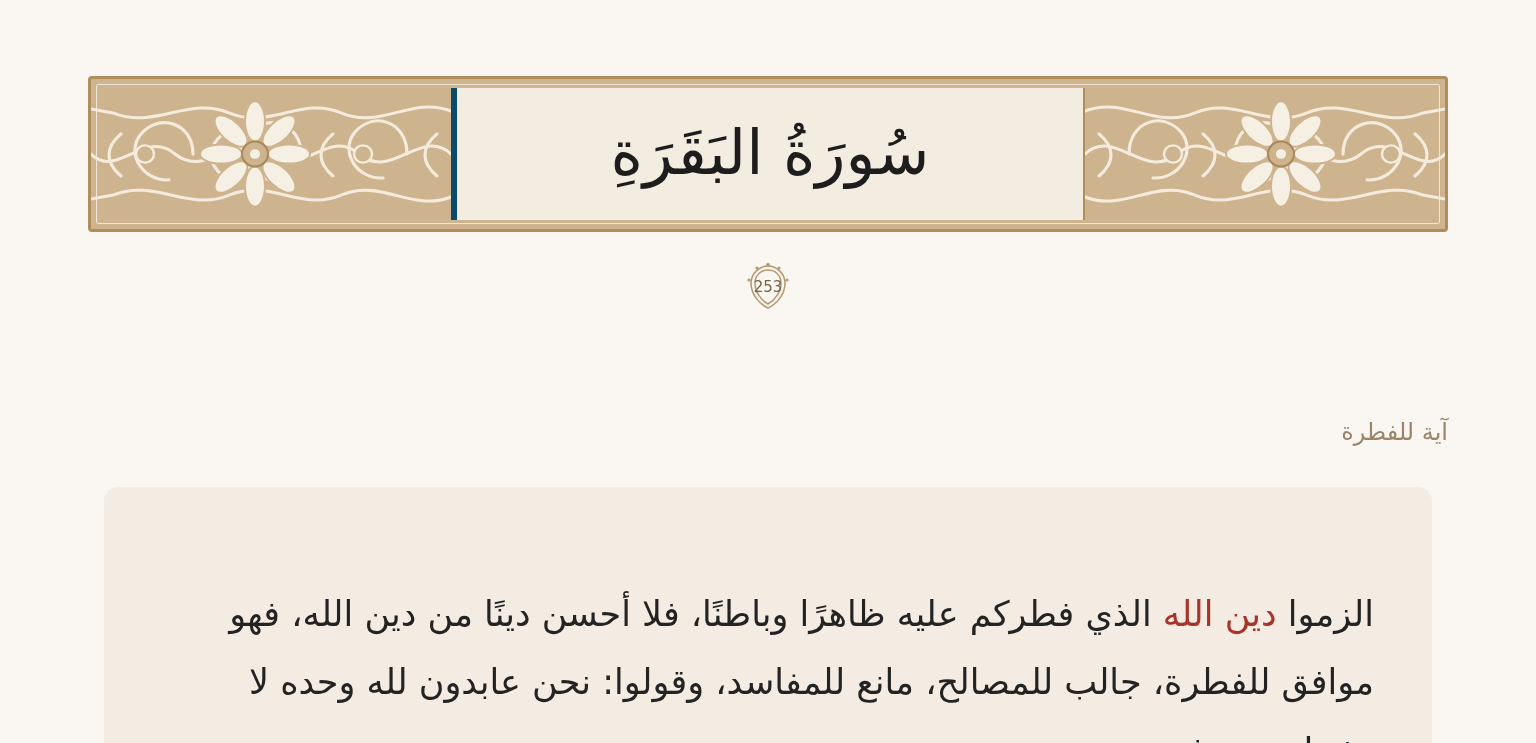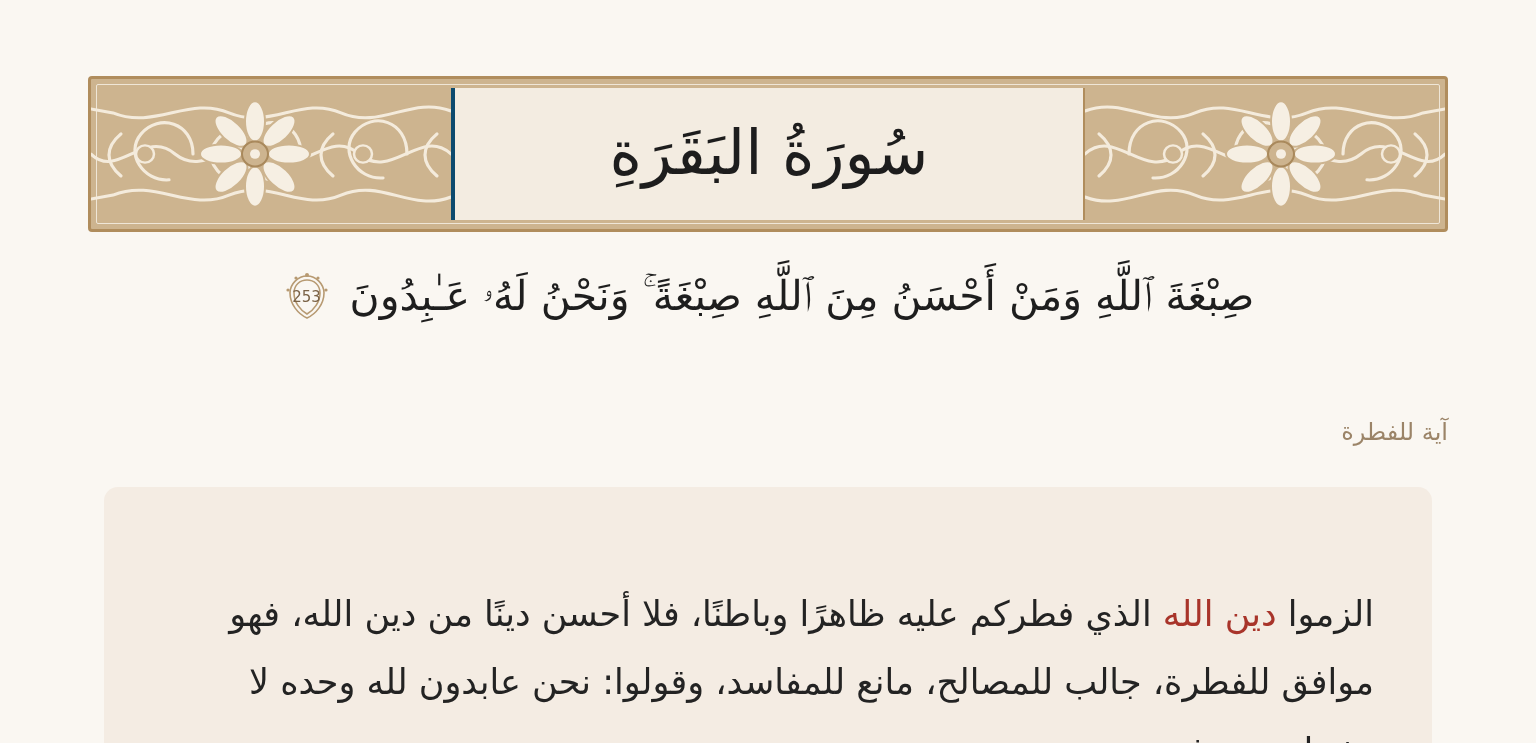--- a/index.html
+++ b/index.html
@@ -46,21 +46,21 @@
     border-radius: 2px;
     pointer-events: none;
   }
   .banner-center {
     position: absolute;
     top: 9px;
     bottom: 9px;
     left: 360px;
     right: 360px;
     background: #f3ece1;
-    border-left: 4px solid #0c4a6e;
+    border-left: 6px solid #0c4a6e;
     border-right: 2px solid #b08d5d;
     display: flex;
     align-items: center;
     justify-content: center;
   }
   .surah-title {
     font-family: "DejaVu Sans", sans-serif;
     font-size: 62px;
     line-height: 1.5;
     color: #1d1d1d;
@@ -232,21 +232,20 @@
         </svg>
       </div>
 
       <div class="banner-center">
         <div class="surah-title">سُورَةُ البَقَرَةِ</div>
       </div>
     </div>
   </div>
 
   <div class="ayah-row">
-    <div class="ayah-text">صِبْغَةَ ٱللَّهِ وَمَنْ أَحْسَنُ مِنَ ٱللَّهِ صِبْغَةً ۚ وَنَحْنُ لَهُۥ عَـٰبِدُونَ</div>
 
     <div class="ayah-marker">
       <svg viewBox="0 0 50 50" xmlns="http://www.w3.org/2000/svg">
         <g fill="none" stroke="#b79a72" stroke-width="1.6">
           <path d="M25 4 C34 4 42 12 42 21 C42 32 34 42 25 46 C16 42 8 32 8 21 C8 12 16 4 25 4 Z"></path>
           <path d="M25 8 C32 8 38 13 38 21 C38 30 32 38 25 42 C18 38 12 30 12 21 C12 13 18 8 25 8 Z"></path>
         </g>
         <g fill="#b79a72">
           <circle cx="25" cy="3" r="2"></circle>
           <circle cx="14" cy="6" r="1.6"></circle>

